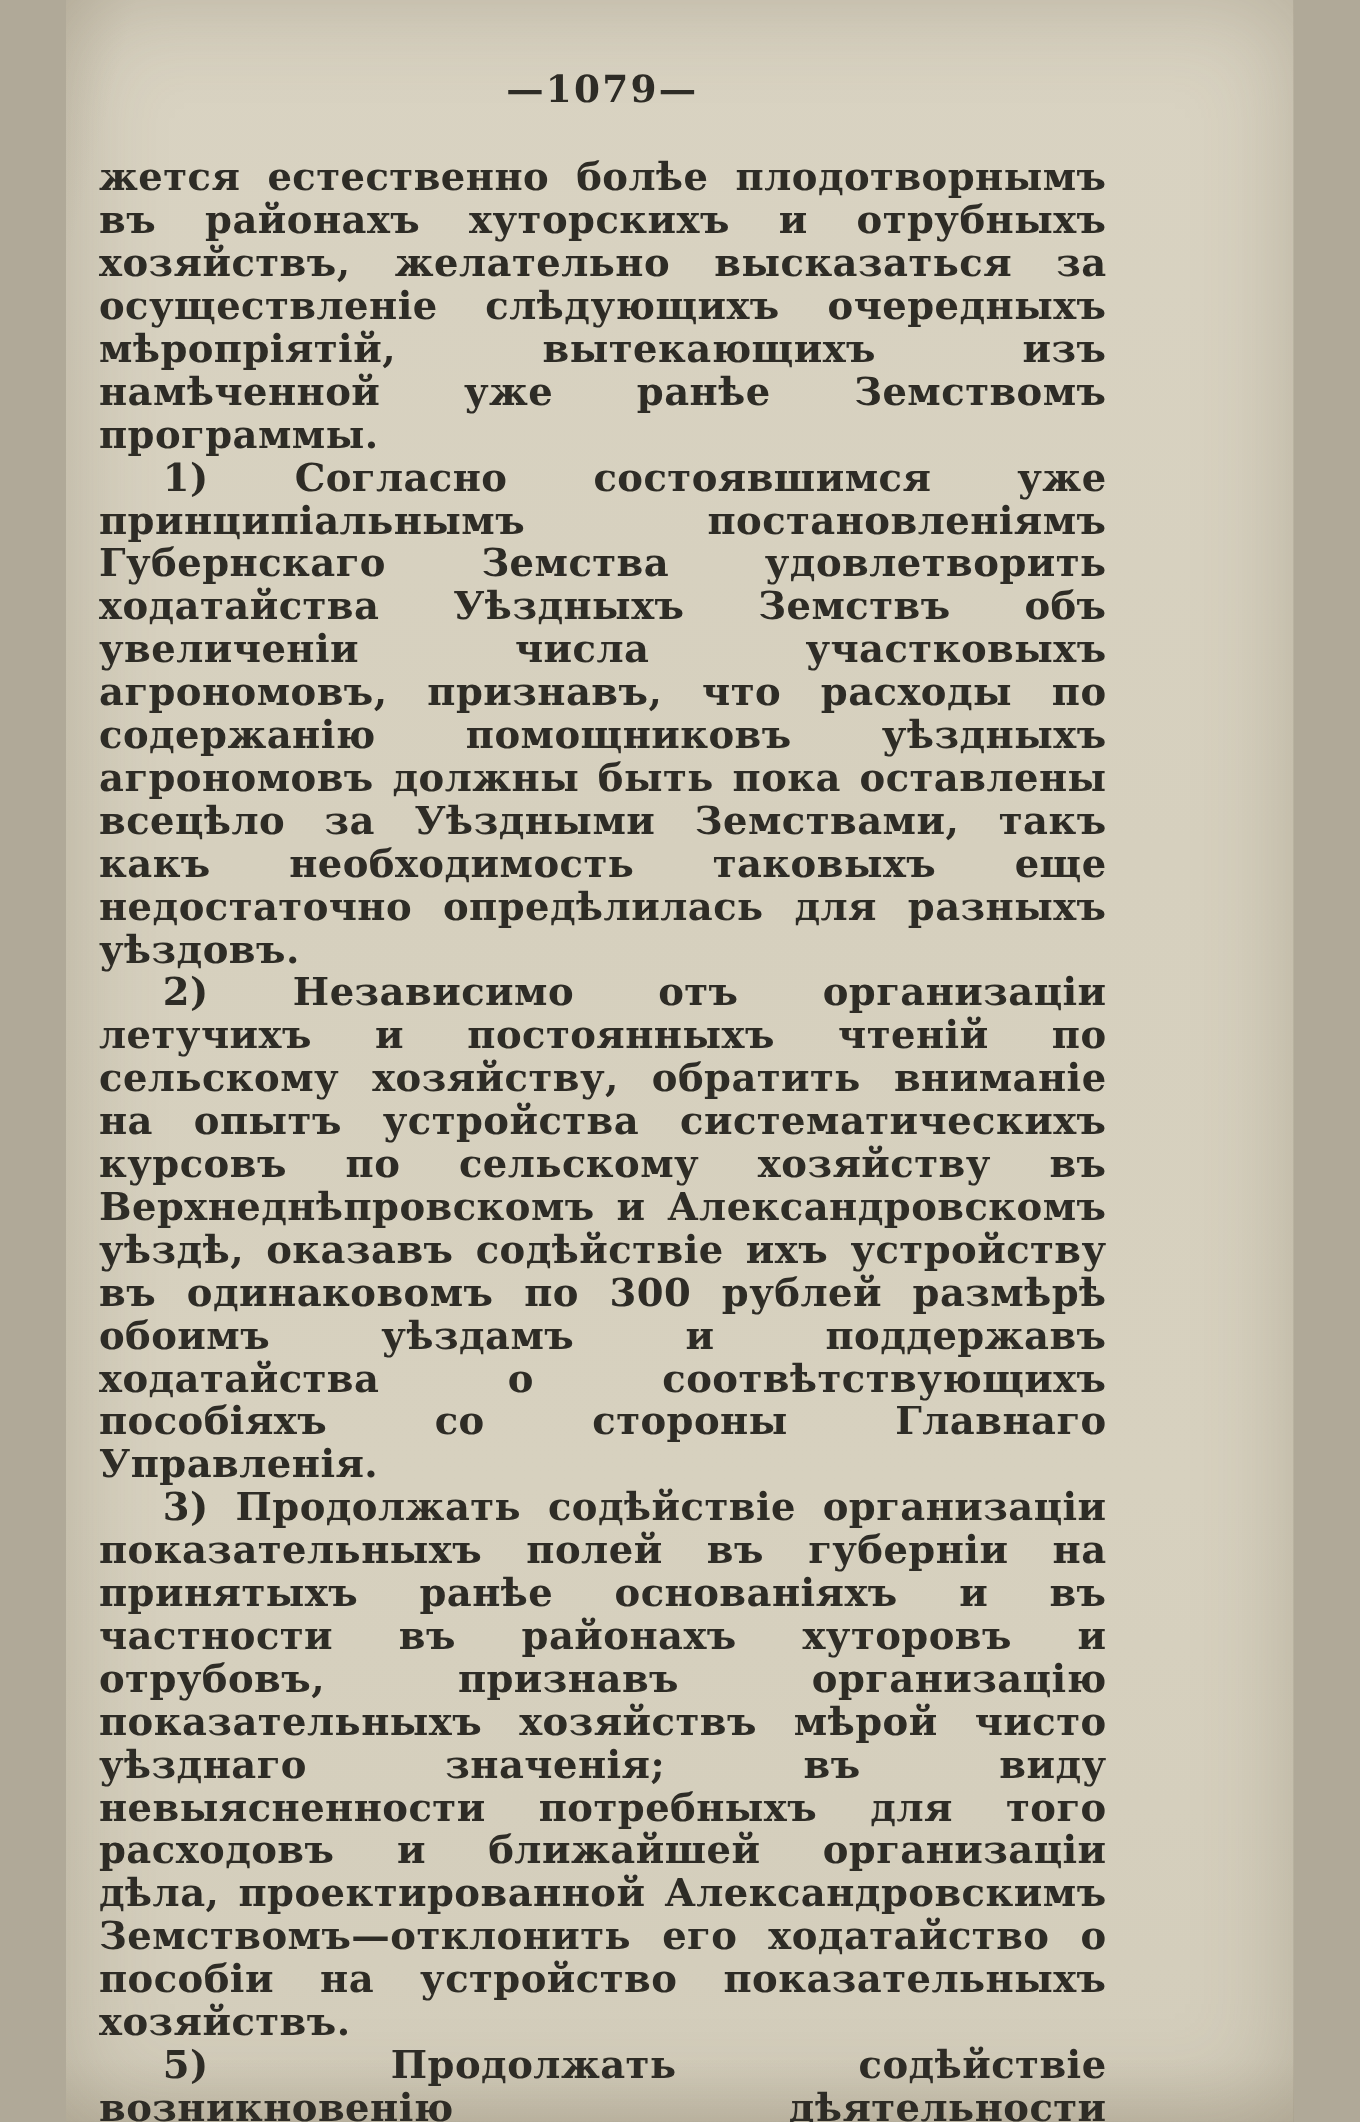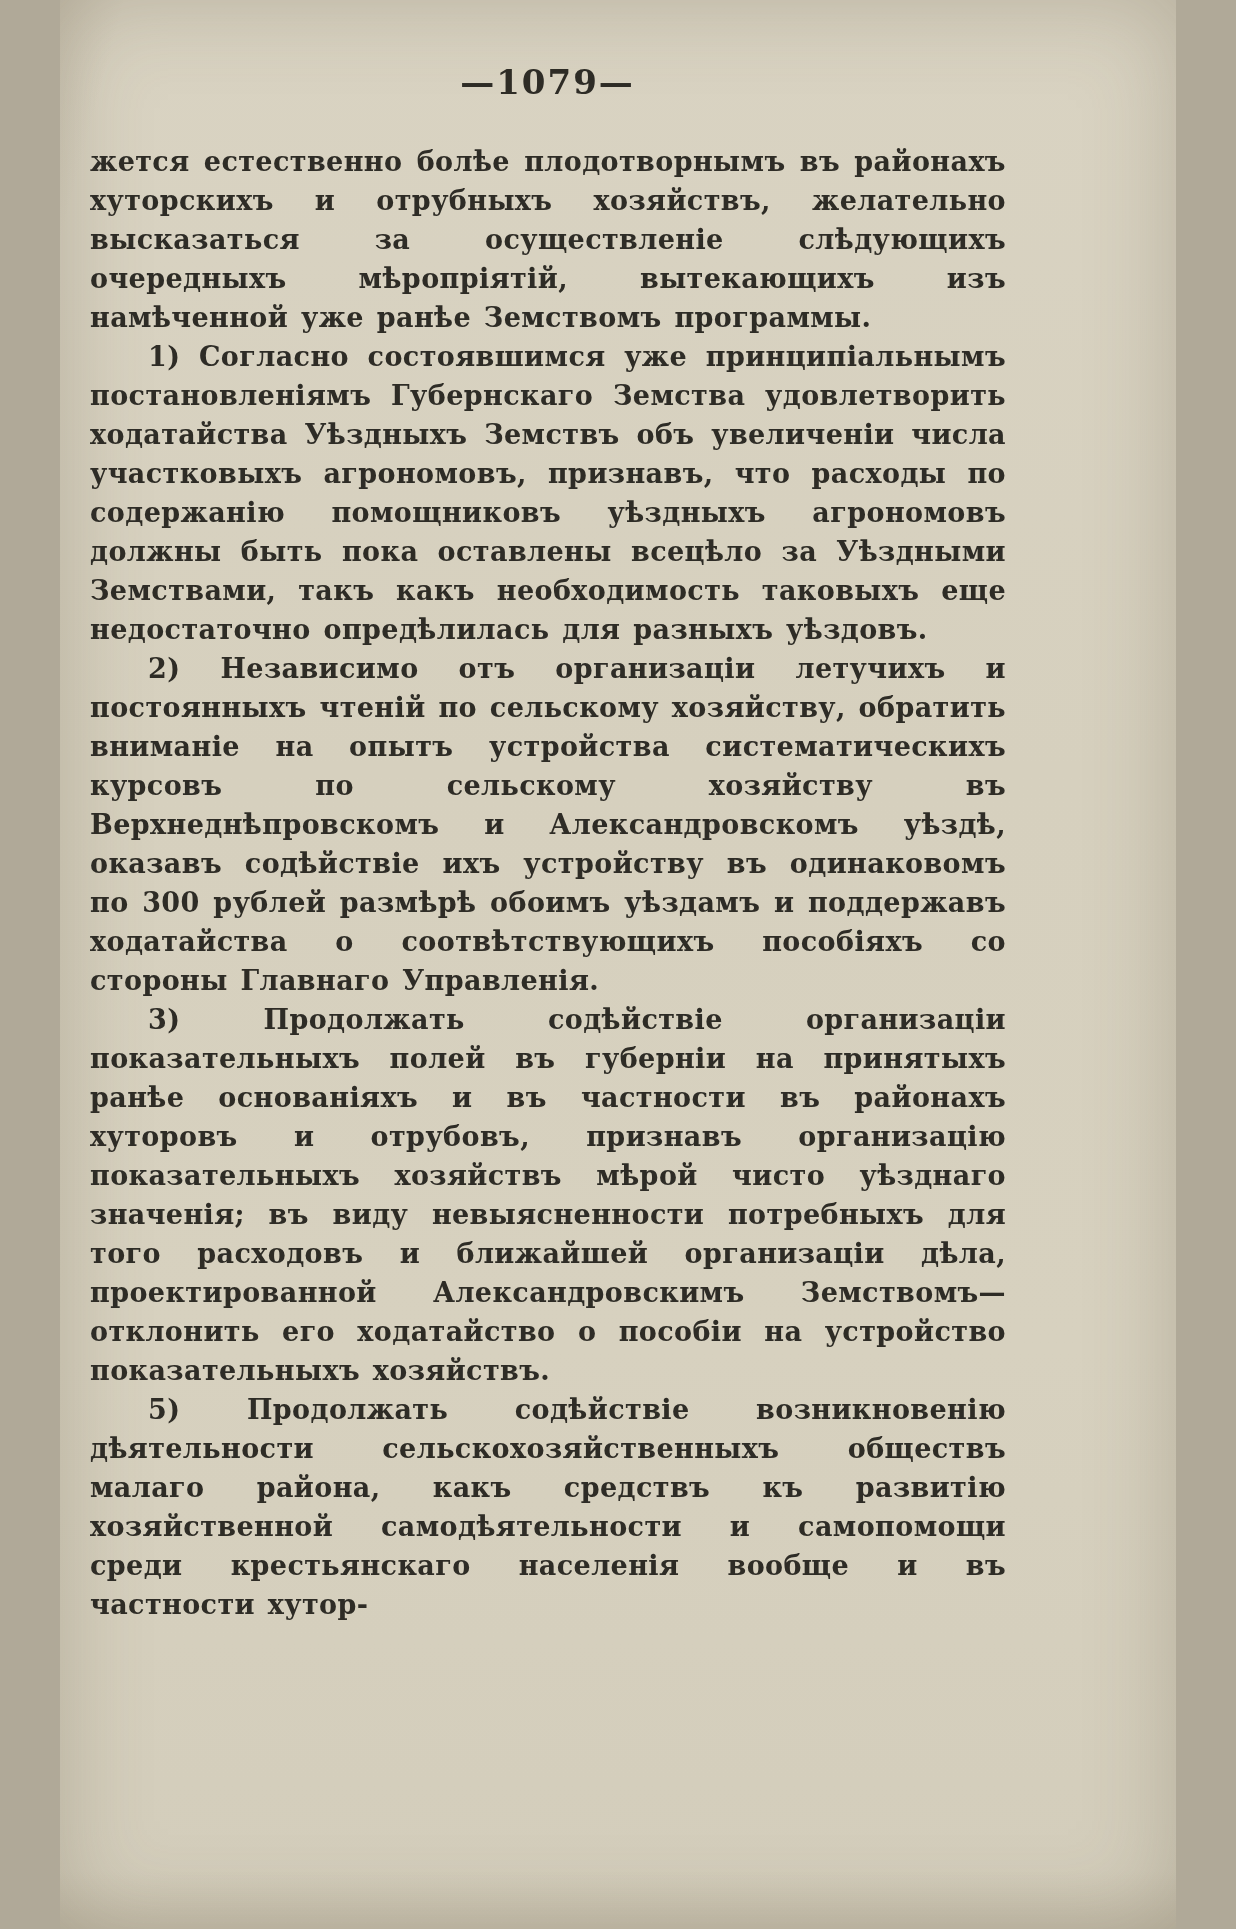--- a/index.html
+++ b/index.html
@@ -28,21 +28,21 @@
     font-size: 34px;
     font-weight: 700;
     letter-spacing: 2px;
   }
   .text-block {
     width: 916px;
     margin-left: 30px;
   }
   .text-block p {
     margin: 0;
-    font-size: 27px;
+    font-size: 35px;
     line-height: 39px;
     font-weight: 700;
     text-align: justify;
     letter-spacing: 0.4px;
     word-spacing: 3px;
     text-rendering: optimizeLegibility;
   }
   .text-block p.indented {
     text-indent: 58px;
   }

